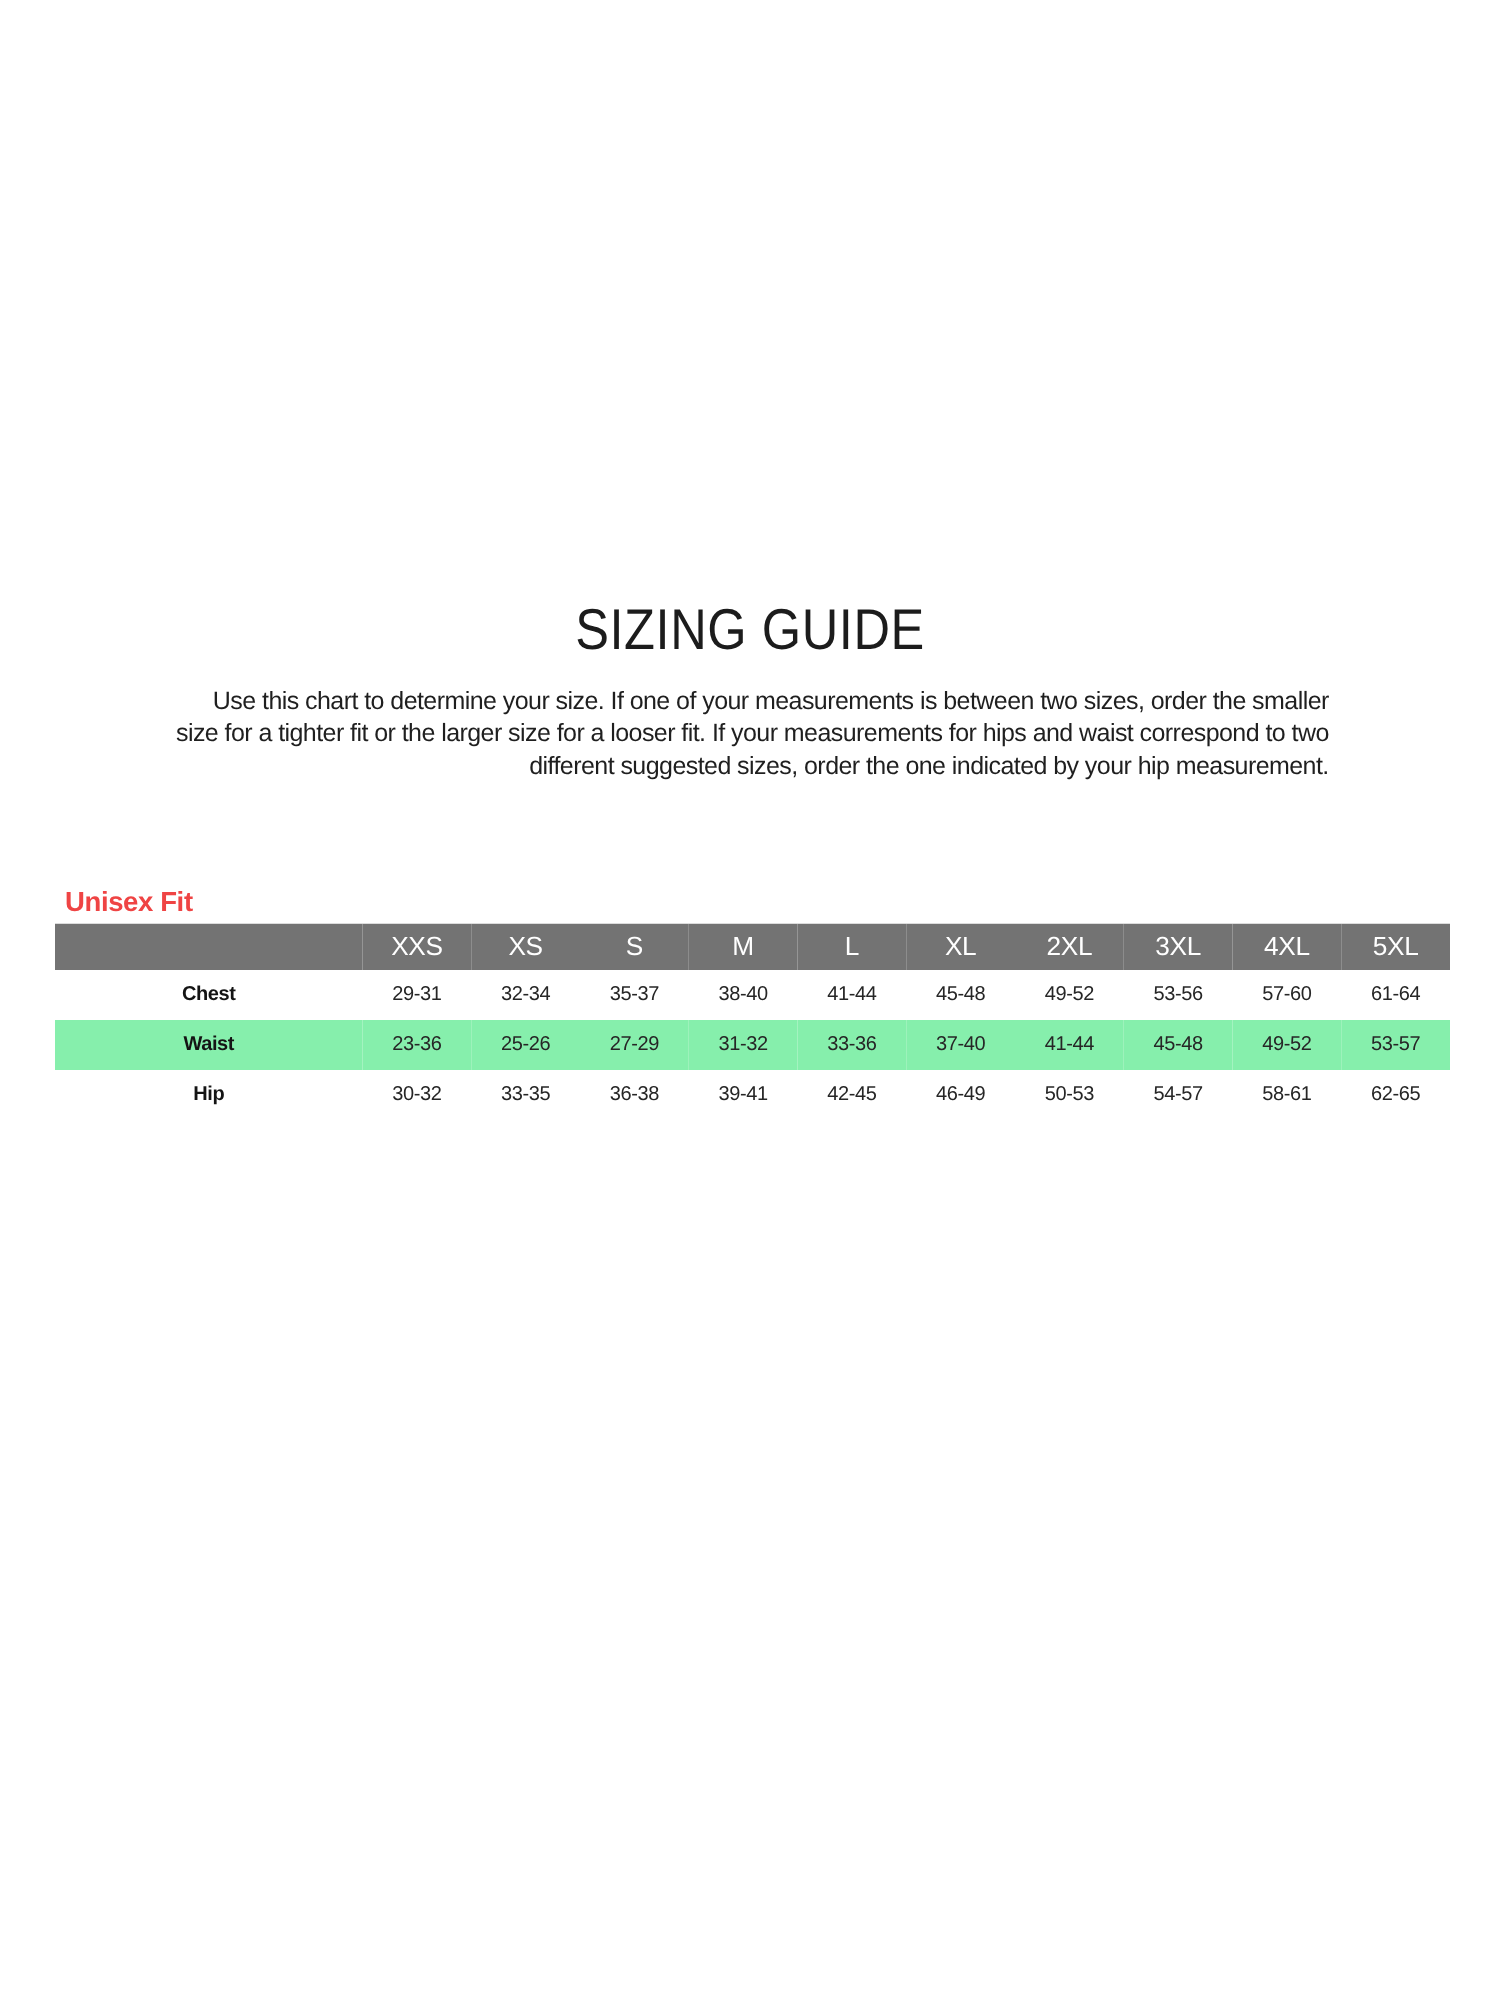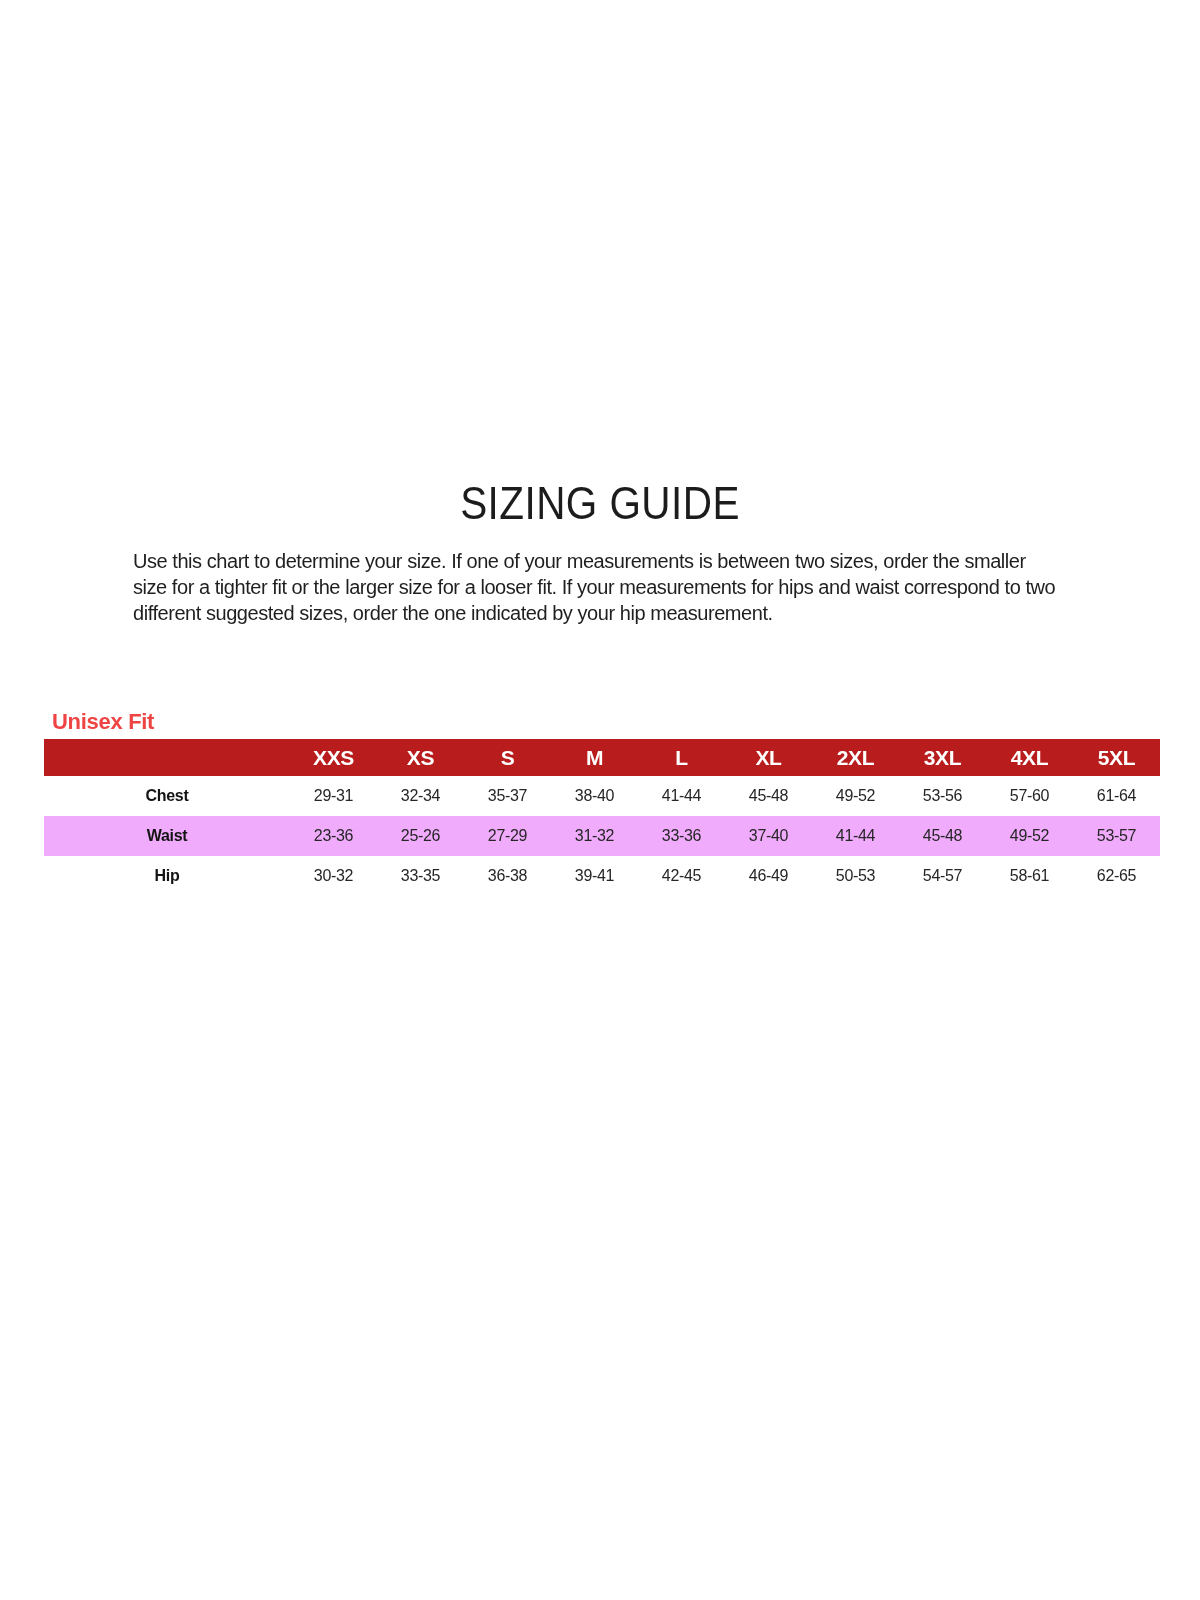--- a/index.html
+++ b/index.html
@@ -26,20 +26,21 @@
   }
   .intro-text {
     position: absolute;
     top: 548px;
     left: 133px;
     width: 930px;
     font-size: 20px;
     line-height: 26px;
     letter-spacing: -0.45px;
     color: #1f1f1f;
+    text-align: right;
   }
   .section-heading {
     position: absolute;
     top: 709px;
     left: 52px;
     font-size: 22px;
     font-weight: 700;
     letter-spacing: -0.3px;
     color: #ef4444;
   }
@@ -50,38 +51,38 @@
     width: 1116px;
   }
   table.size-chart {
     border-collapse: collapse;
     table-layout: fixed;
     width: 1116px;
   }
   table.size-chart col.label-col   { width: 246px; }
   table.size-chart col.size-col    { width: 87px; }
   table.size-chart thead th {
-    background: #b91c1c;
+    background: #737373;
     color: #ffffff;
-    font-weight: 700;
+    font-weight: 400;
     font-size: 21px;
     height: 37px;
     text-align: center;
     letter-spacing: -0.3px;
   }
   table.size-chart tbody td {
     height: 40px;
     text-align: center;
     font-size: 16px;
     letter-spacing: -0.3px;
     color: #262626;
     background: #ffffff;
   }
   table.size-chart tbody tr.alt td {
-    background: #f0abfc;
+    background: #86efac;
   }
   table.size-chart tbody td.row-label {
     font-weight: 700;
     color: #141414;
   }
 </style>
 </head>
 <body>
 
 <h1 class="page-title">SIZING GUIDE</h1>

